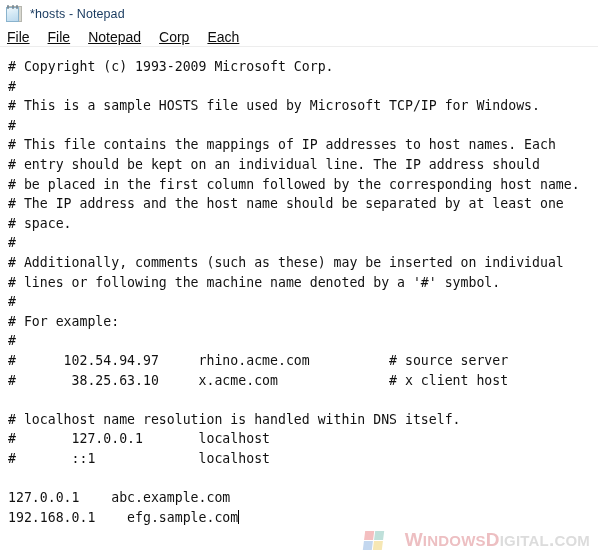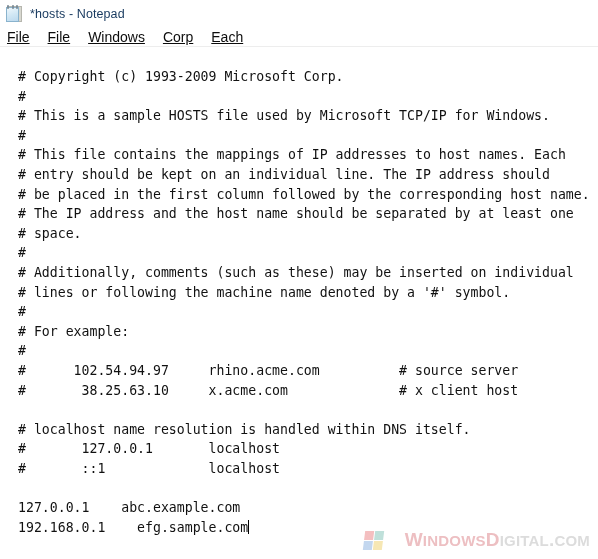--- a/index.html
+++ b/index.html
@@ -115,21 +115,21 @@
     padding: 4px 0 0 2px;
     box-sizing: border-box;
   }
   .doc {
     font-family: "DejaVu Sans Mono", "Liberation Mono", monospace;
     font-size: 13.2px;
     line-height: 19.6px;
     color: #111111;
     white-space: pre;
     letter-spacing: 0px;
-    margin: 16px;
+    margin: 6px;
   }
   .doc .line {
     height: 19.6px;
     white-space: pre;
     position: relative;
   }
   .caret {
     display: inline-block;
     width: 1px;
     height: 14px;
@@ -189,21 +189,21 @@
           <i></i>
           <i></i>
         </span>
     </span>
     <span class="title-text">*hosts - Notepad</span>
   </div>
 
   <div class="menubar">
     <span class="menu-item">File</span>
     <span class="menu-item">File</span>
-    <span class="menu-item">Windows</span>
+    <span class="menu-item">Notepad</span>
     <span class="menu-item">Corp</span>
     <span class="menu-item">Each</span>
   </div>
   <div class="menu-sep"></div>
 
   <div class="textarea-wrap">
     <div class="doc" id="doc"><div class="line"># Copyright (c) 1993-2009 Microsoft Corp.</div><div class="line">#</div><div class="line"># This is a sample HOSTS file used by Microsoft TCP/IP for Windows.</div><div class="line">#</div><div class="line"># This file contains the mappings of IP addresses to host names. Each</div><div class="line"># entry should be kept on an individual line. The IP address should</div><div class="line"># be placed in the first column followed by the corresponding host name.</div><div class="line"># The IP address and the host name should be separated by at least one</div><div class="line"># space.</div><div class="line">#</div><div class="line"># Additionally, comments (such as these) may be inserted on individual</div><div class="line"># lines or following the machine name denoted by a '#' symbol.</div><div class="line">#</div><div class="line"># For example:</div><div class="line">#</div><div class="line">#      102.54.94.97     rhino.acme.com          # source server</div><div class="line">#       38.25.63.10     x.acme.com              # x client host</div><div class="line"></div><div class="line"># localhost name resolution is handled within DNS itself.</div><div class="line">#       127.0.0.1       localhost</div><div class="line">#       ::1             localhost</div><div class="line"></div><div class="line">127.0.0.1    abc.example.com</div><div class="line">192.168.0.1    efg.sample.com<span class="caret"></span></div></div>
   </div>
 
   <div class="watermark">

